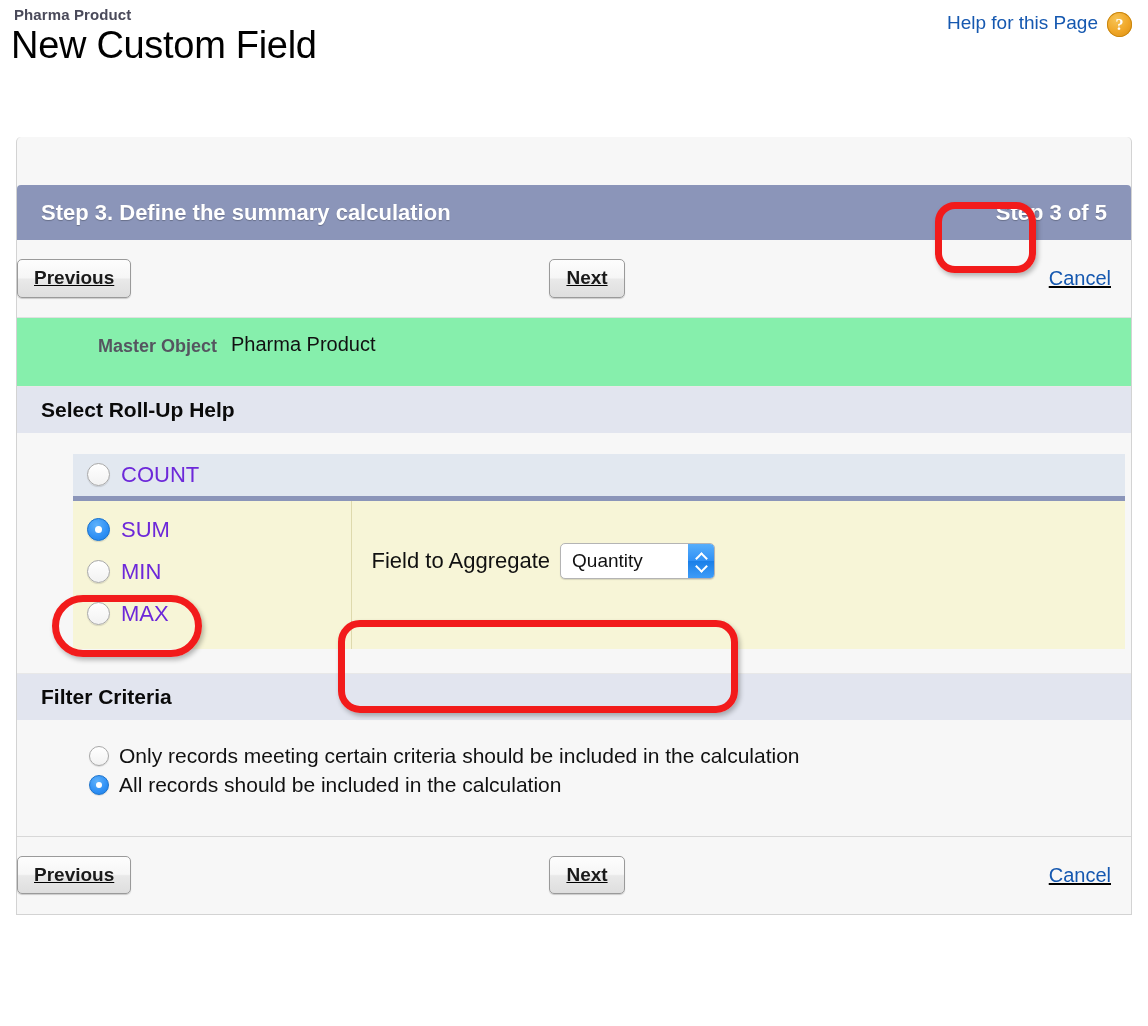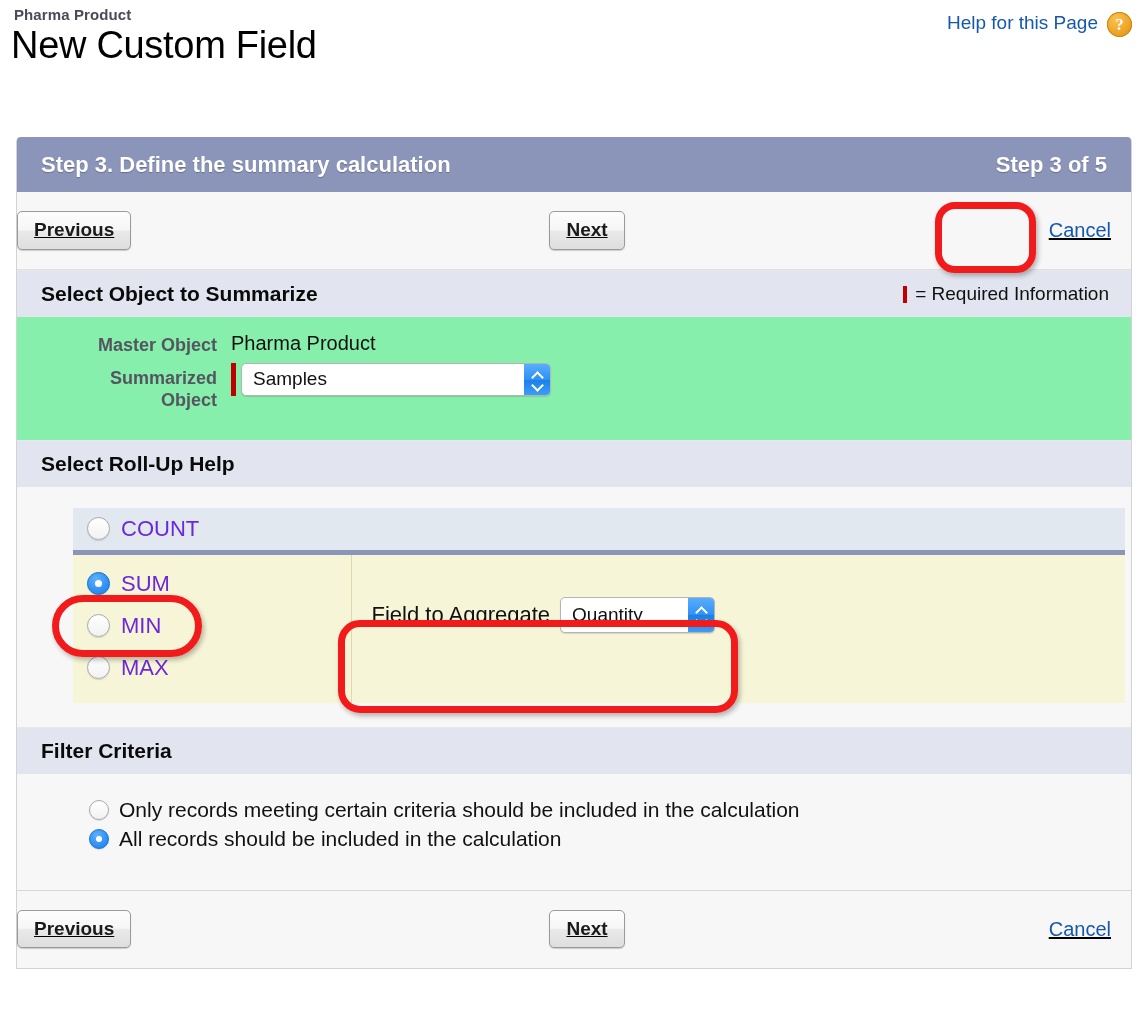--- a/index.html
+++ b/index.html
@@ -80,20 +80,21 @@
   }
   #wizard-titlebar {
     height: 55px;
     background: #8b95b9;
     border-radius: 4px 4px 0 0;
     display: flex;
     align-items: center;
     justify-content: space-between;
     padding: 0 24px;
     box-sizing: border-box;
+    margin-top: 48px;
   }
   #wizard-titlebar .tb-text {
     color: #ffffff;
     font-size: 22px;
     font-weight: bold;
     text-shadow: 0 1px 1px rgba(0,0,0,0.25);
   }
 
   
   .button-bar {
@@ -386,47 +387,27 @@
     <span class="tb-text">Step 3. Define the summary calculation</span>
     <span class="tb-text">Step 3 of 5</span>
   </div>
 
   <div class="button-bar" id="button-bar-top">
     <button class="btn">Previous</button>
     <button class="btn">Next</button>
     <a class="cancel-link">Cancel</a>
   </div>
 
-  <div class="section-header">
-    <span class="sh-title">Select Object to Summarize</span>
-    <span class="required-legend">
-      <span class="req-bar"></span>
-      <span>= Required Information</span>
-    </span>
-  </div>
 
   <div id="object-body">
     <div class="field-row">
       <div class="field-label">Master Object</div>
       <div class="field-value">Pharma Product</div>
     </div>
 
-    <div class="field-row">
-      <div class="field-label two-line">Summarized<br>Object</div>
-      <div style="display:flex;align-items:flex-start;">
-        <span class="req-mark"></span>
-        <span class="mac-select" style="width:310px;">
-          <span class="ms-text">Samples</span>
-          <span class="ms-stepper">
-            <span class="chev up"></span>
-            <span class="chev down"></span>
-          </span>
-        </span>
-      </div>
-    </div>
   </div>
 
   <div class="section-header">
     <span class="sh-title">Select Roll-Up Help</span>
   </div>
 
   <div id="rollup-body">
     <table id="rollup-table">
       <tbody>
           <tr>

